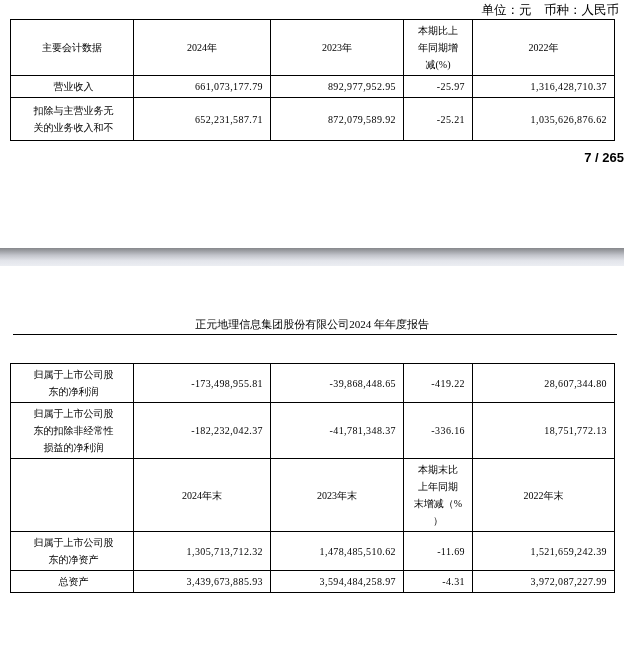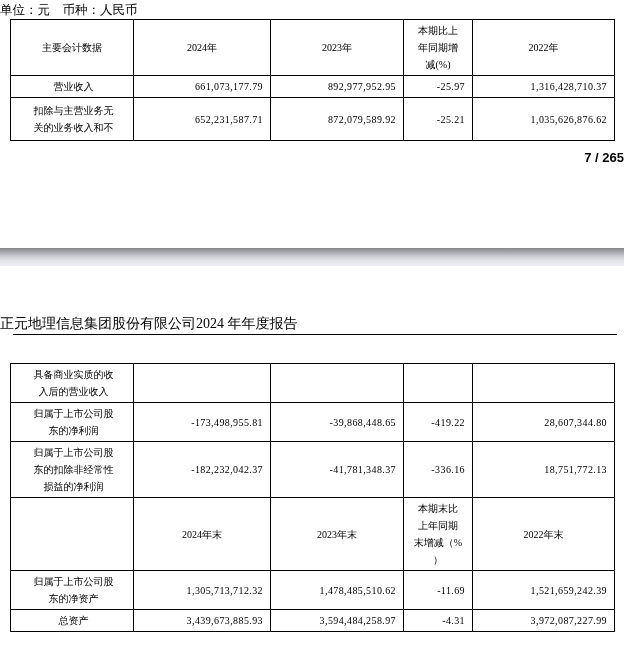--- a/index.html
+++ b/index.html
@@ -4,21 +4,21 @@
 <style>
   html,body{margin:0;padding:0;}
   body{
     width:624px;height:665px;
     background:#ffffff;
     font-family:"Liberation Serif","DejaVu Serif",serif;
     color:#000;
     overflow:hidden;
   }
   .unit-line{
-    text-align:left;
+    text-align:right;
     font-size:12.5px;
     line-height:17px;
     padding:2px 5px 0 0;
     height:17px;
   }
   table.fin{
     border-collapse:collapse;
     table-layout:fixed;
     width:604px;
     margin-left:10px;
@@ -47,21 +47,22 @@
     line-height:15px;
   }
   .page-gap{
     margin-top:83px;
     height:18px;
     background:linear-gradient(to bottom,
       #87888c 0%, #9b9da2 15%, #c2c4cb 40%, #e2e4ea 70%, #eceef3 100%);
   }
   .report-title{
     margin-top:50px;
-    font-size:14px;
+    text-align:center;
+    font-size:11px;
     height:16px;
     line-height:16px;
   }
   .title-rule{
     margin:2px 7px 0 13px;
     border-bottom:1.6px solid #000;
     height:0;
   }
   .t2{margin-top:28px;}
 </style>
@@ -115,28 +116,20 @@
 
 <table class="fin t2">
   <colgroup>
     <col style="width:123px">
       <col style="width:137px">
       <col style="width:133px">
       <col style="width:69px">
       <col style="width:142px">
   </colgroup>
   <tbody>
-    <tr class="r38">
-      <td class="lbl">具备商业实质的收
-入后的营业收入</td>
-      <td class="num"></td>
-      <td class="num"></td>
-      <td class="num"></td>
-      <td class="num"></td>
-    </tr>
     <tr class="r37">
       <td class="lbl">归属于上市公司股
 东的净利润</td>
       <td class="num">-173,498,955.81</td>
       <td class="num">-39,868,448.65</td>
       <td class="num">-419.22</td>
       <td class="num">28,607,344.80</td>
     </tr>
     <tr class="r53">
       <td class="lbl">归属于上市公司股

